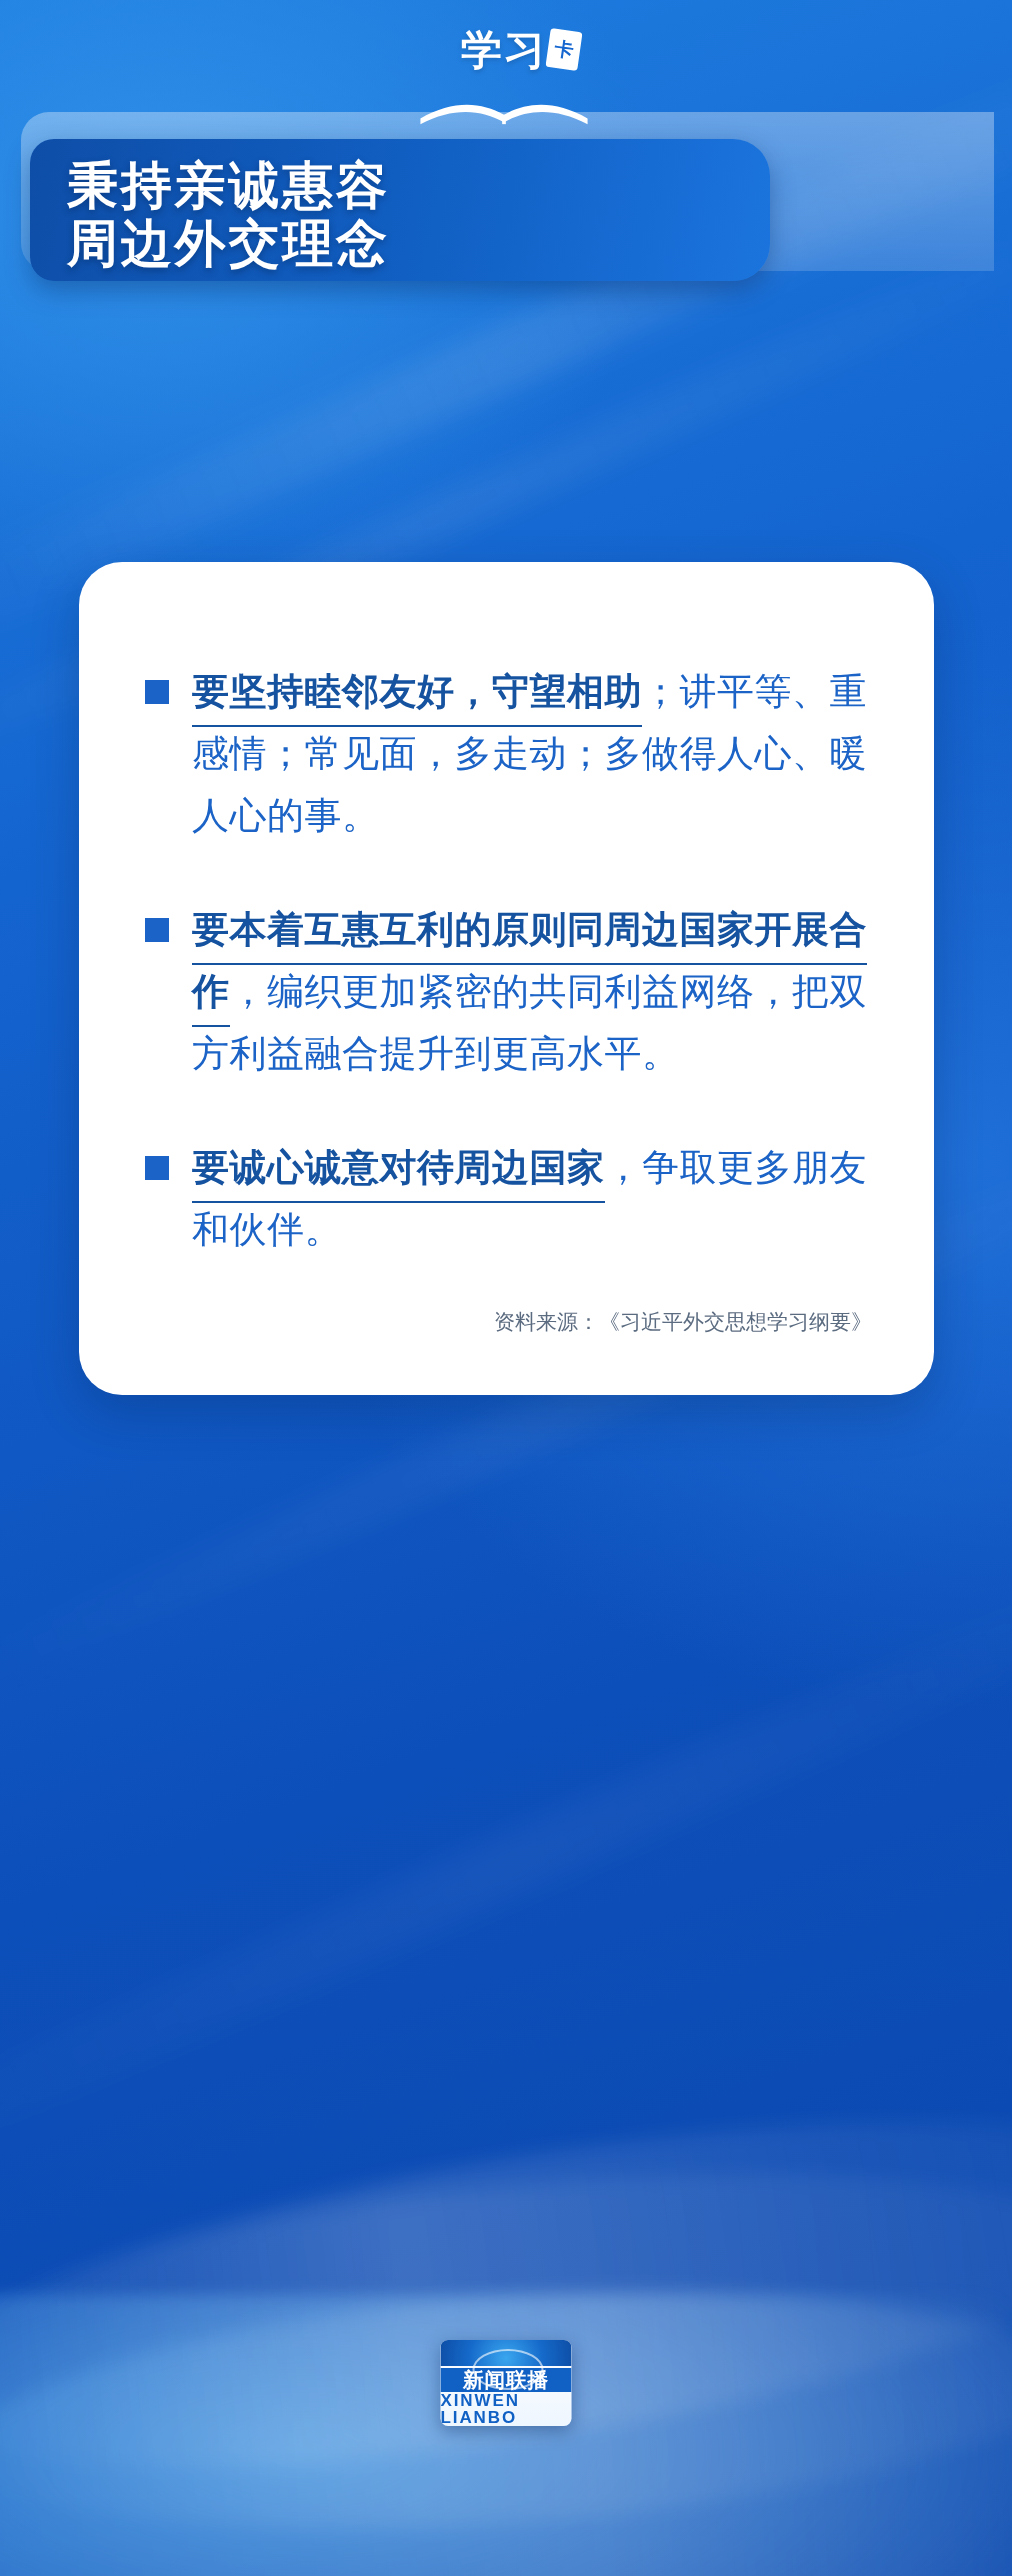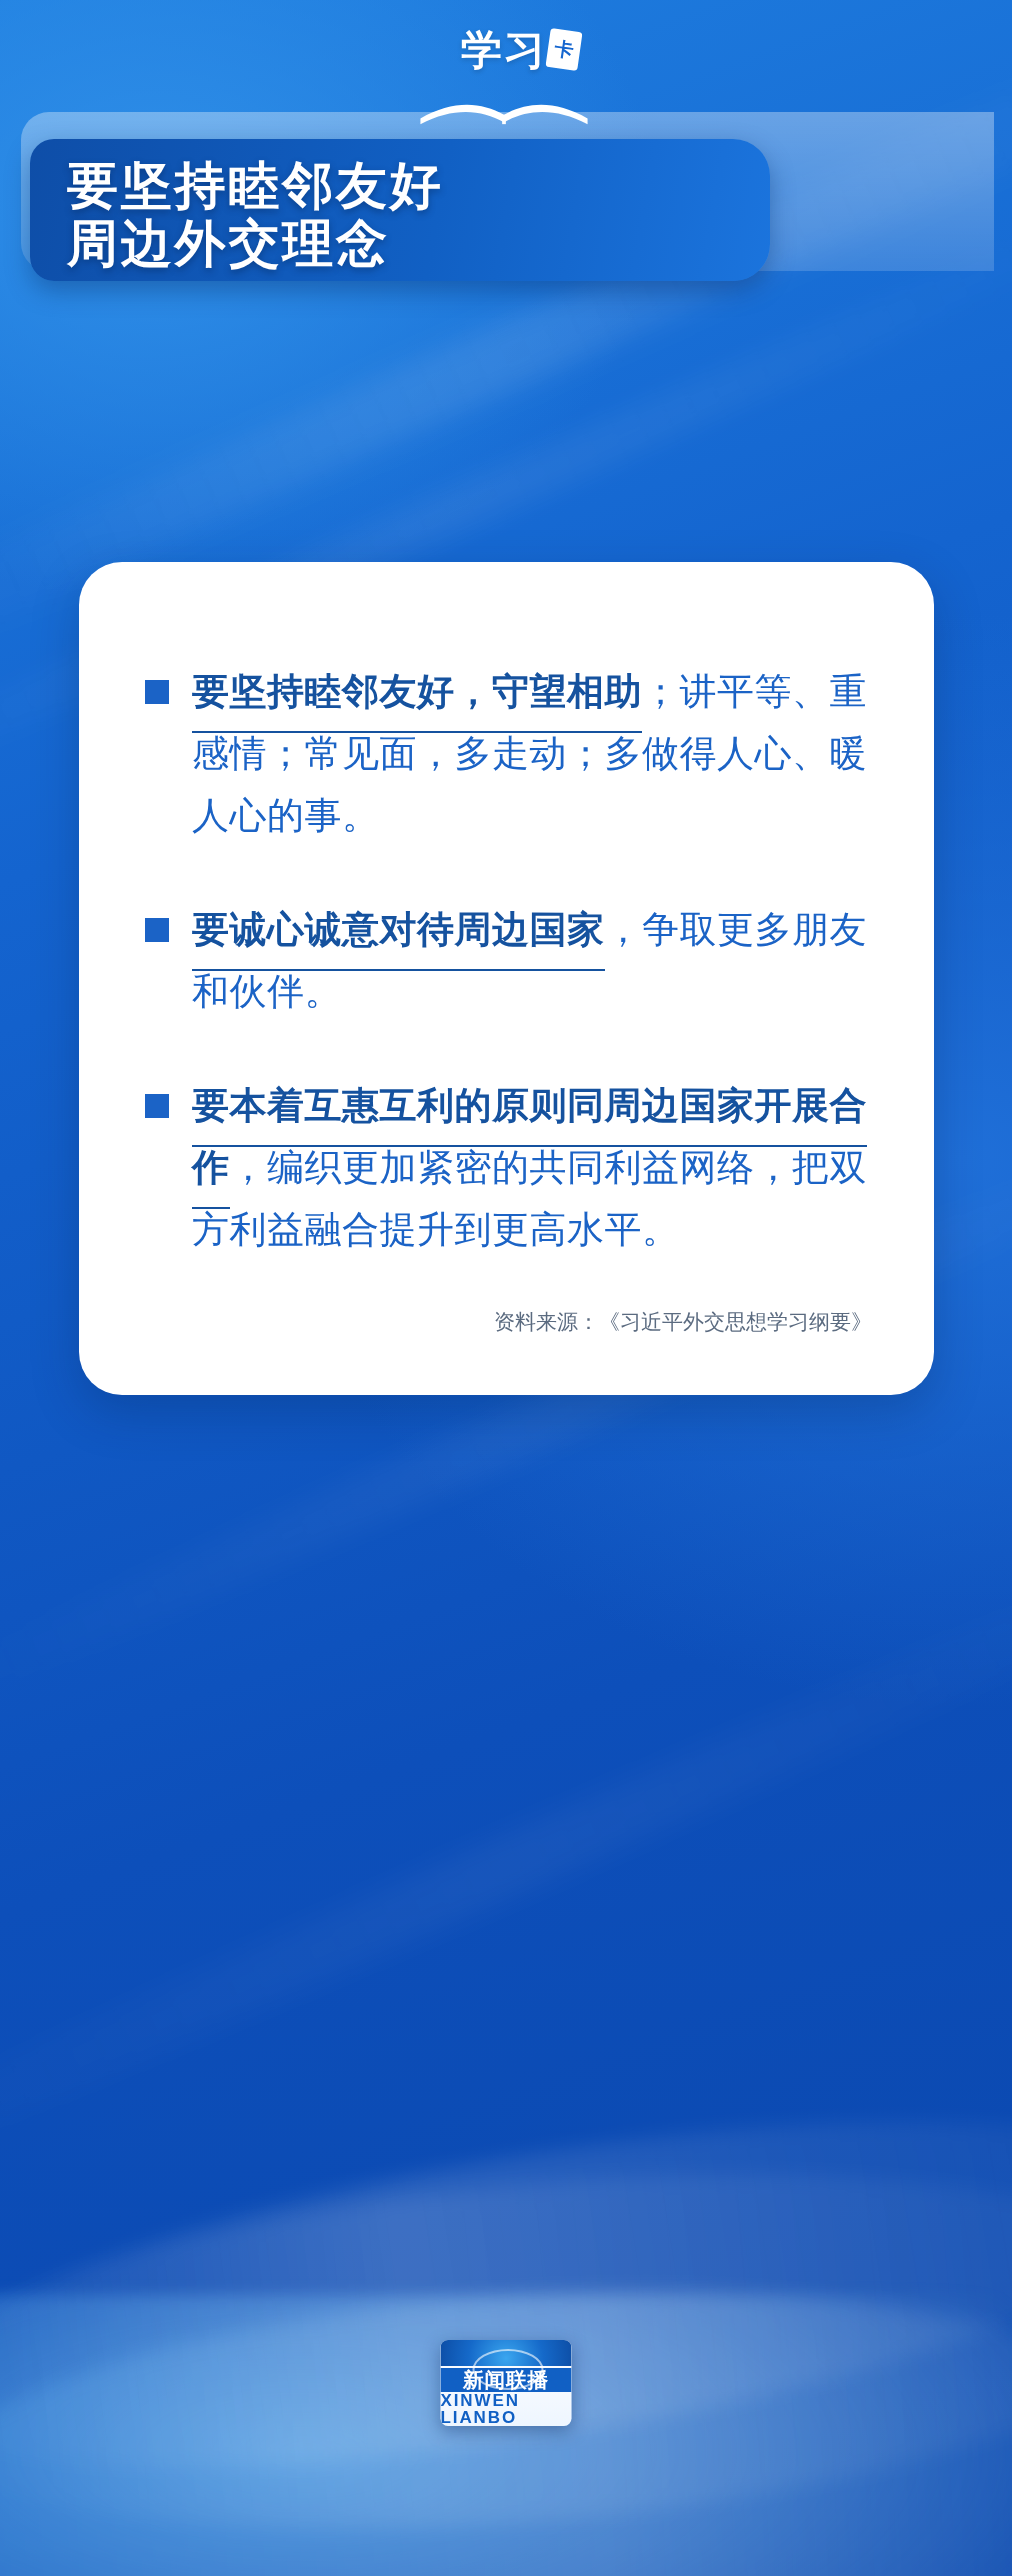--- a/index.html
+++ b/index.html
@@ -109,21 +109,21 @@
   .bullet:last-child { margin-bottom:9.4px; }
   .bullet .sq {
     position:absolute; left:3.7px; top:19px;
     width:24px; height:24px;
     background:#1b63c6;
   }
   .bullet b {
     font-weight:700;
     color:#15529f;
     border-bottom:2.8px solid #15529f;
-    padding-bottom:19px;
+    padding-bottom:13px;
   }
   .source {
     margin-top:43px;
     text-align:right;
     color:#5b6b80;
     font-size:21px;
     line-height:37px;
     font-family:"Liberation Serif", serif;
   }
 
@@ -197,41 +197,41 @@
       <div class="logo-card">卡</div>
       <svg class="logo-book" viewBox="0 0 190 42">
         <path d="M5 34 C40 14, 70 16, 95 30 C120 16, 150 14, 185 34 L185 40 C150 22, 120 24, 95 38 C70 24, 40 22, 5 40 Z" fill="#ffffff"></path>
         <path d="M95 30 L95 40" stroke="#ffffff" stroke-width="4"></path>
       </svg>
     </div>
   </div>
 
   <div class="plate-outer"></div>
   <div class="plate-inner"></div>
-  <div class="plate-title">要坚持睦邻友好
+  <div class="plate-title">秉持亲诚惠容
 周边外交理念</div>
 
   <div class="card">
 
 
     <div class="bullets">
 
       <div class="bullet">
         <span class="sq"></span>
         <b>要坚持睦邻友好，守望相助</b><span>；讲平等、重感情；常见面，多走动；多做得人心、暖人心的事。</span>
       </div>
 
       <div class="bullet">
         <span class="sq"></span>
-        <b>要诚心诚意对待周边国家</b><span>，争取更多朋友和伙伴。</span>
+        <b>要本着互惠互利的原则同周边国家开展合作</b><span>，编织更加紧密的共同利益网络，把双方利益融合提升到更高水平。</span>
       </div>
 
       <div class="bullet">
         <span class="sq"></span>
-        <b>要本着互惠互利的原则同周边国家开展合作</b><span>，编织更加紧密的共同利益网络，把双方利益融合提升到更高水平。</span>
+        <b>要诚心诚意对待周边国家</b><span>，争取更多朋友和伙伴。</span>
       </div>
 
 
     </div>
 
     <div class="source">资料来源：《习近平外交思想学习纲要》</div>
   </div>
 
   <div class="bottom-art">
     <div class="glow"></div>

